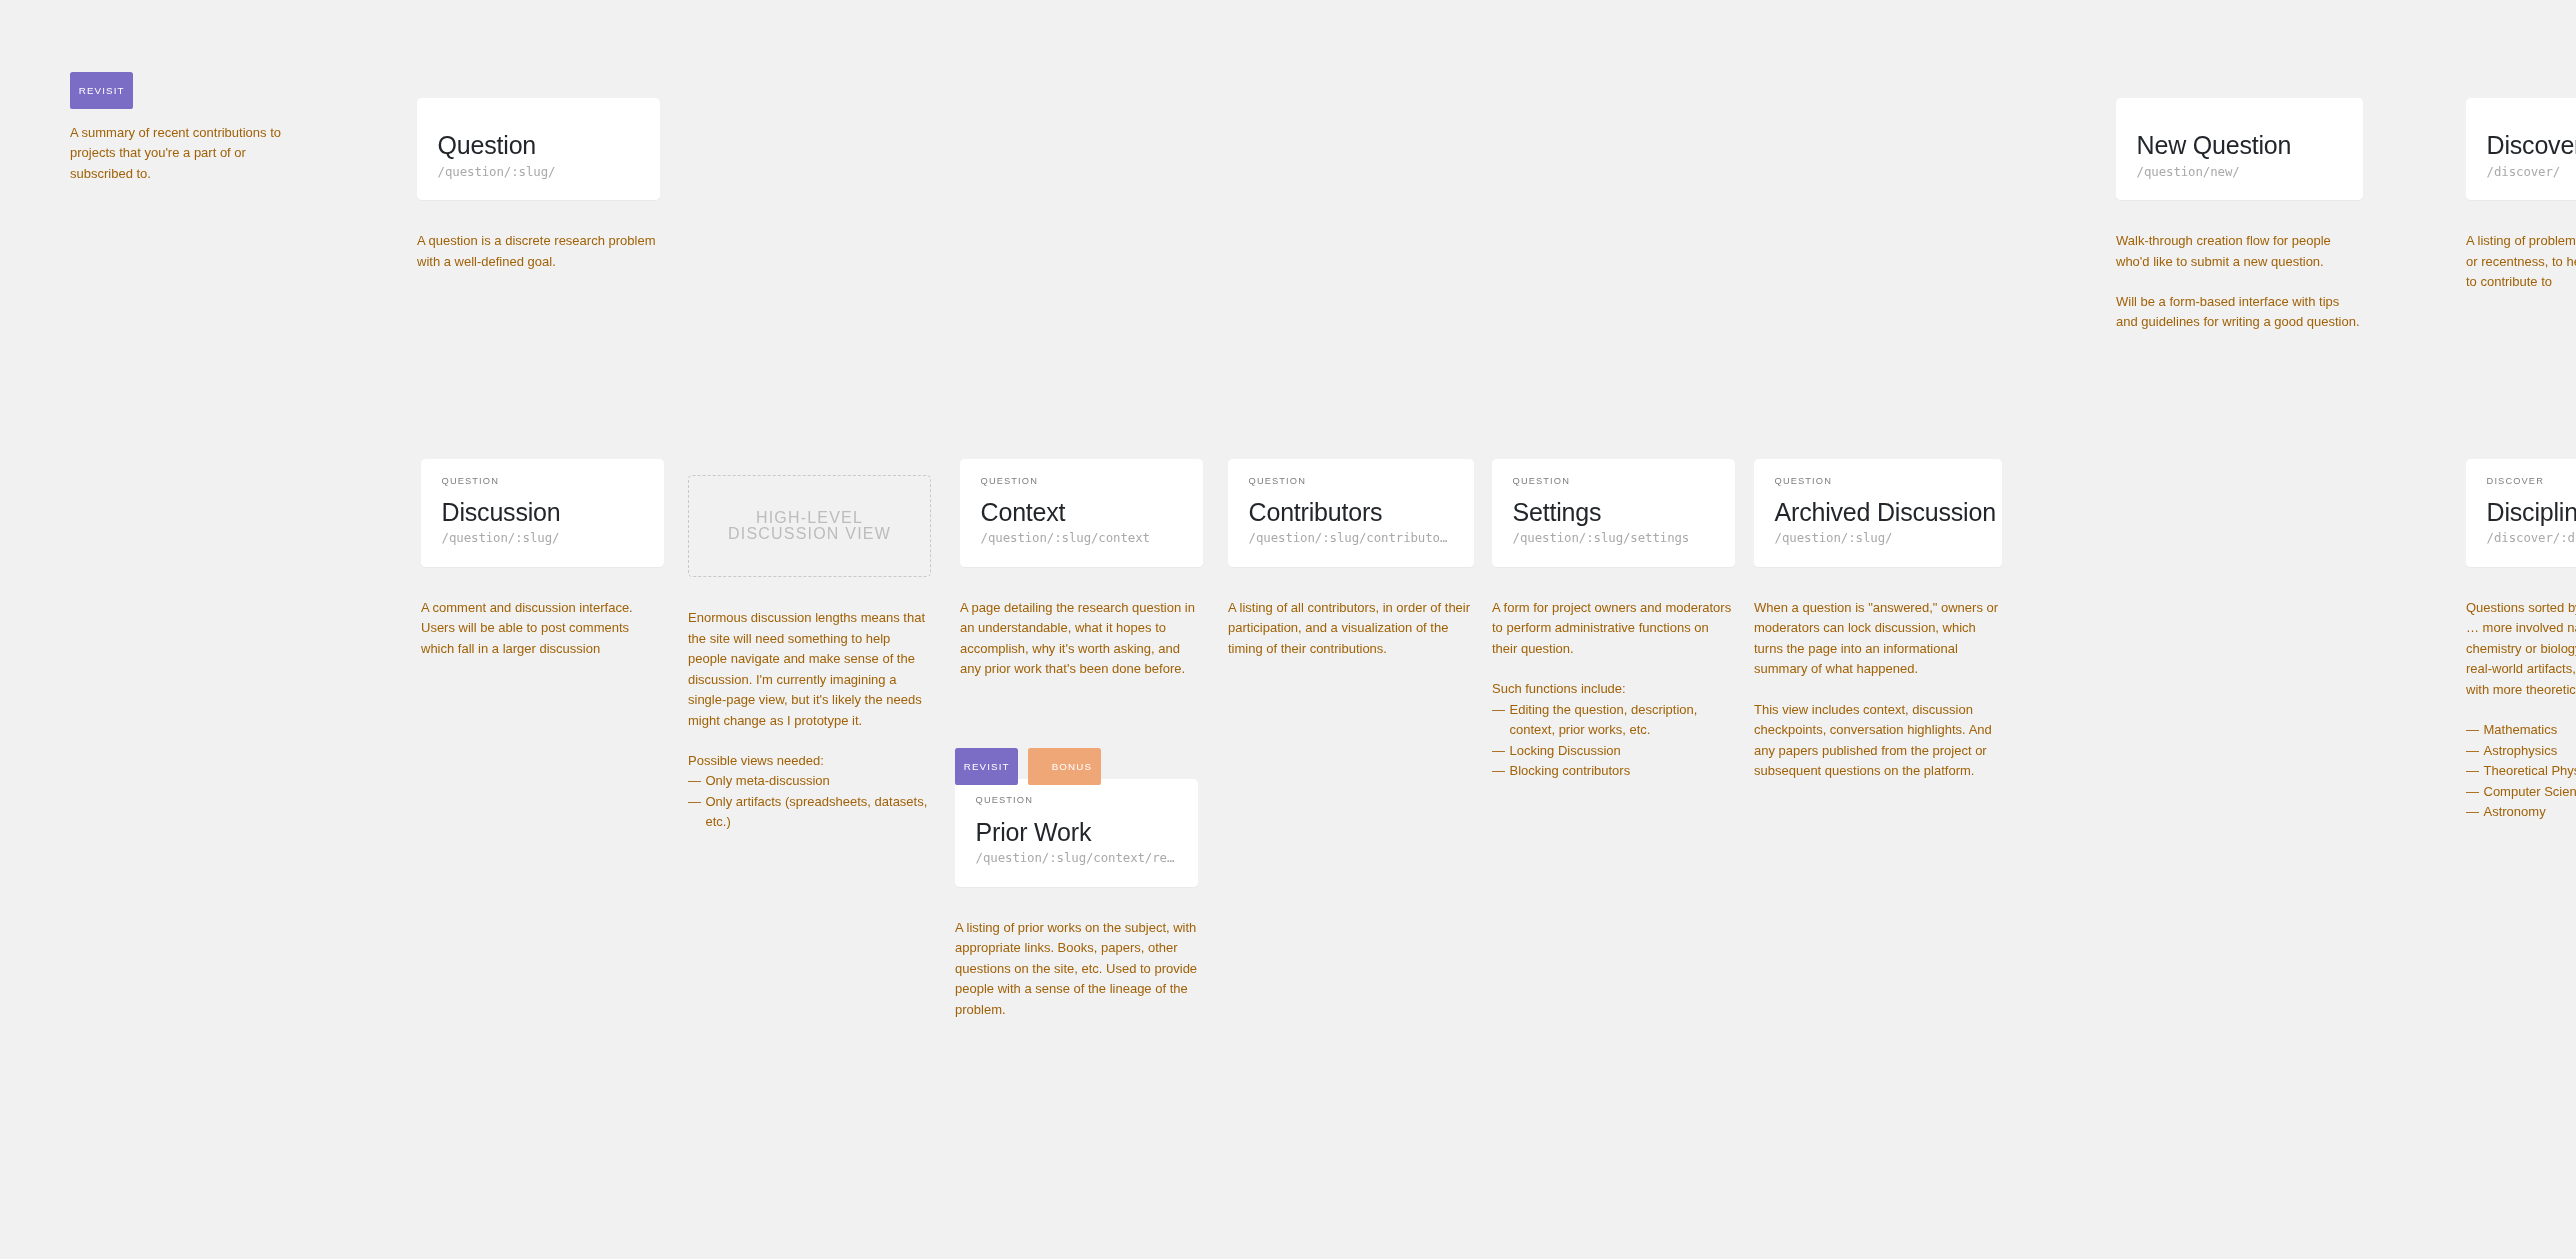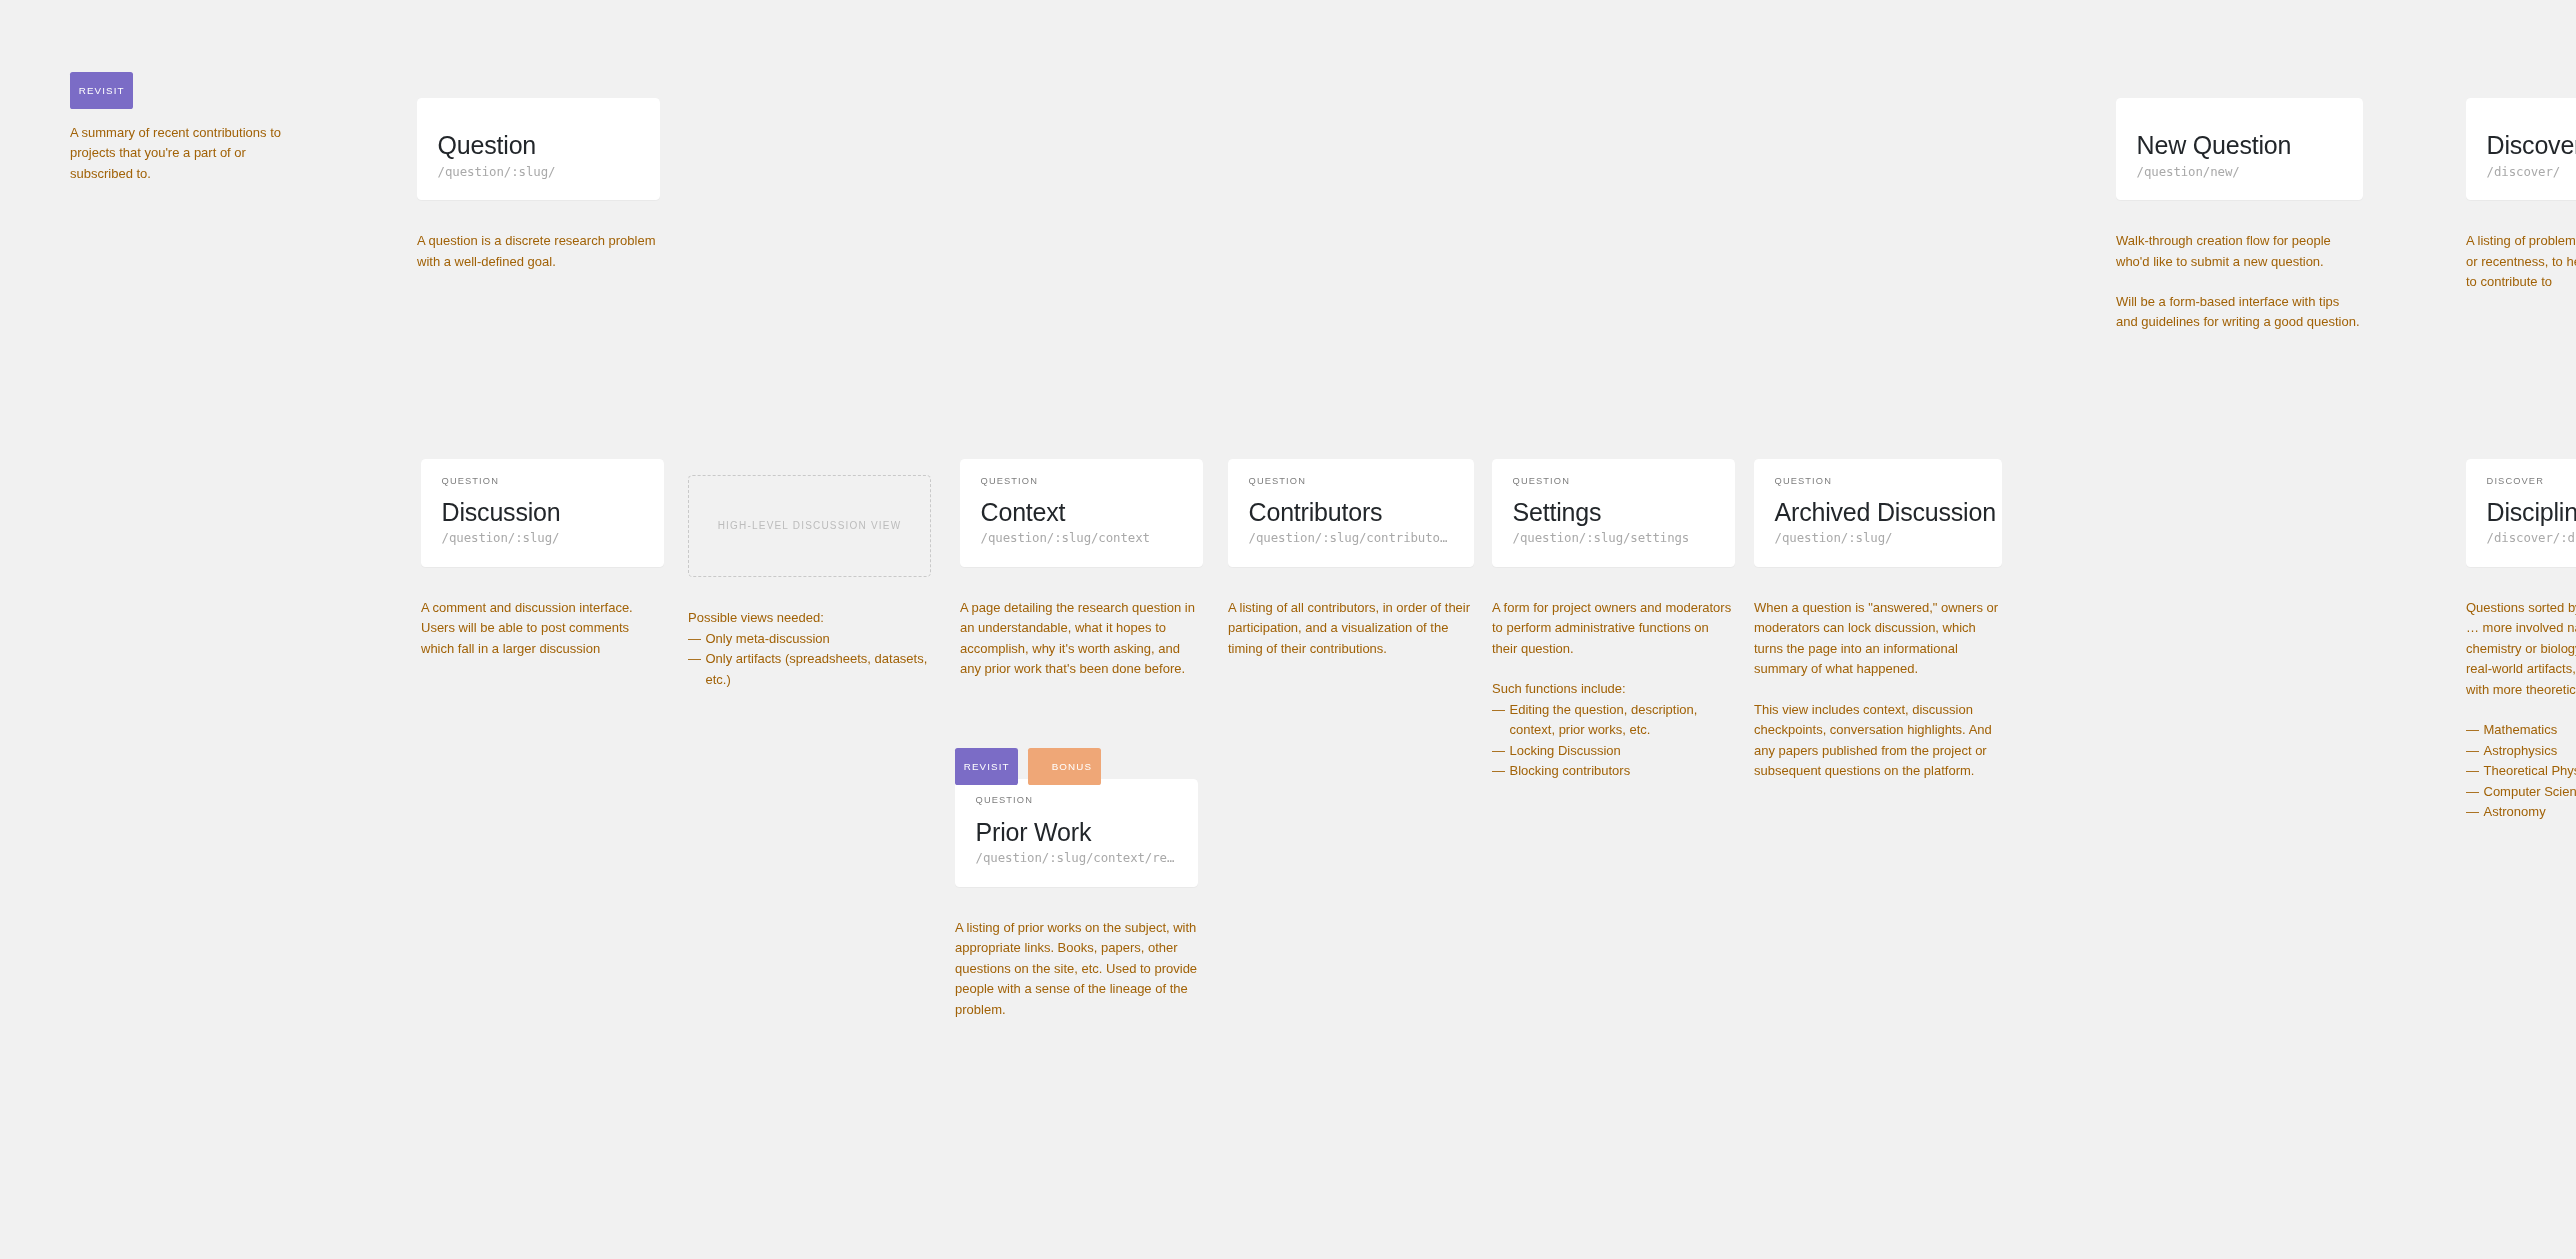--- a/index.html
+++ b/index.html
@@ -74,21 +74,21 @@
     font-size: 9.3px;
     letter-spacing: 1.1px;
     color: #7d7d7d;
     text-transform: uppercase;
     margin-bottom: 13.4px;
     line-height: 1;
   }
   .card.ghost .kicker {
     margin-bottom: 0;
     color: #bcbcbc;
-    font-size: 10px;
+    font-size: 16px;
     letter-spacing: 1.2px;
     text-align: center;
   }
 
   .card-title {
     font-size: 25px;
     font-weight: normal;
     color: #22262a;
     line-height: 1.06;
     letter-spacing: -0.2px;
@@ -177,20 +177,21 @@
       </div>
       <div class="body">
         <p>A comment and discussion interface. Users will be able to post comments which fall in a larger discussion</p>
       </div>
     </div>
     <div class="node" style="left: 688px; top: 475px; width: 243px;">
       <div class="card ghost">
         <div class="kicker">HIGH-LEVEL DISCUSSION VIEW</div>
       </div>
       <div class="body">
+        <p>Enormous discussion lengths means that the site will need something to help people navigate and make sense of the discussion. I'm currently imagining a single-page view, but it's likely the needs might change as I prototype it.</p>
         <p>Possible views needed:</p>
         <ul>
           <li><span class="dash">—</span><span>Only meta-discussion</span></li>
           <li><span class="dash">—</span><span>Only artifacts (spreadsheets, datasets, etc.)</span></li>
         </ul>
       </div>
     </div>
     <div class="node" style="left: 960px; top: 459px; width: 243px;">
       <div class="card">
         <div class="kicker">QUESTION</div>

